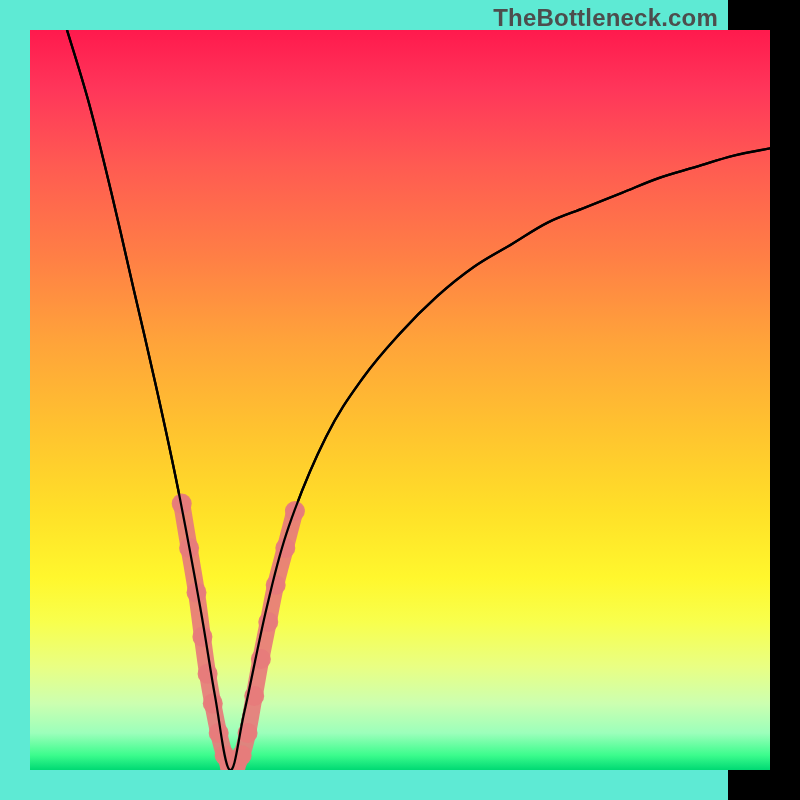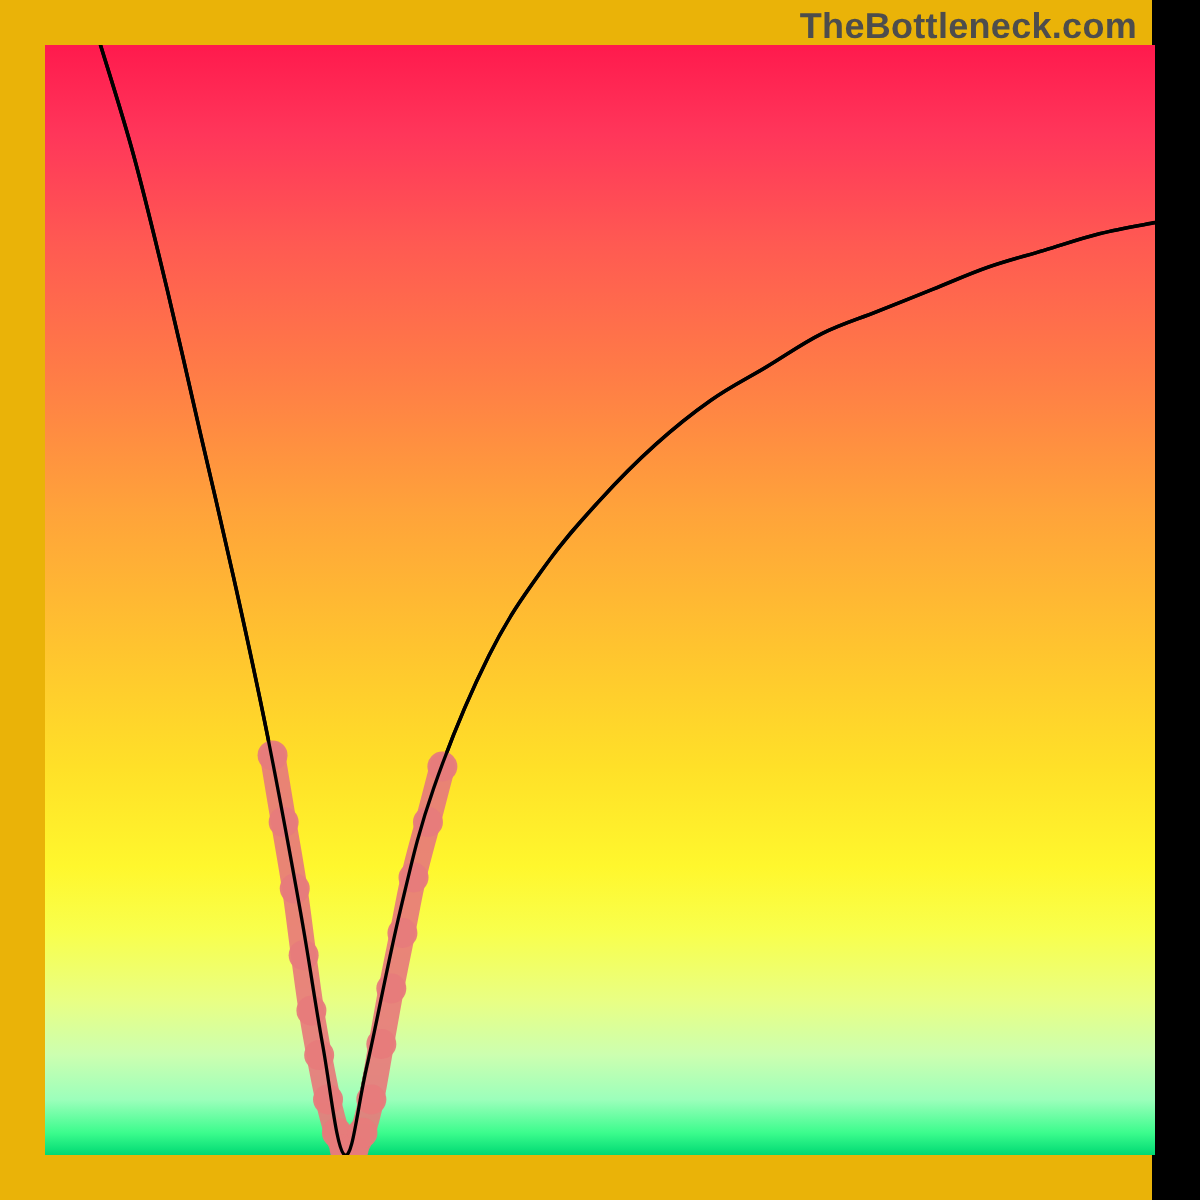--- a/index.html
+++ b/index.html
@@ -10,22 +10,21 @@
     overflow: hidden;
     background: #000;
     font-family: Arial, Helvetica, sans-serif;
   }
   .frame {
     position: absolute;
     left: 0;
     top: 0;
     width: 728px;
     height: 800px;
-    background: #eab308;
-    padding-left: 40px;
+    background: #5eead4;
   }
   .plot {
     position: absolute;
     left: 30px;
     top: 30px;
     width: 740px;
     height: 740px;
     background: linear-gradient(to bottom,
       #ff1a4d 0%,
       #ff365a 8%,

